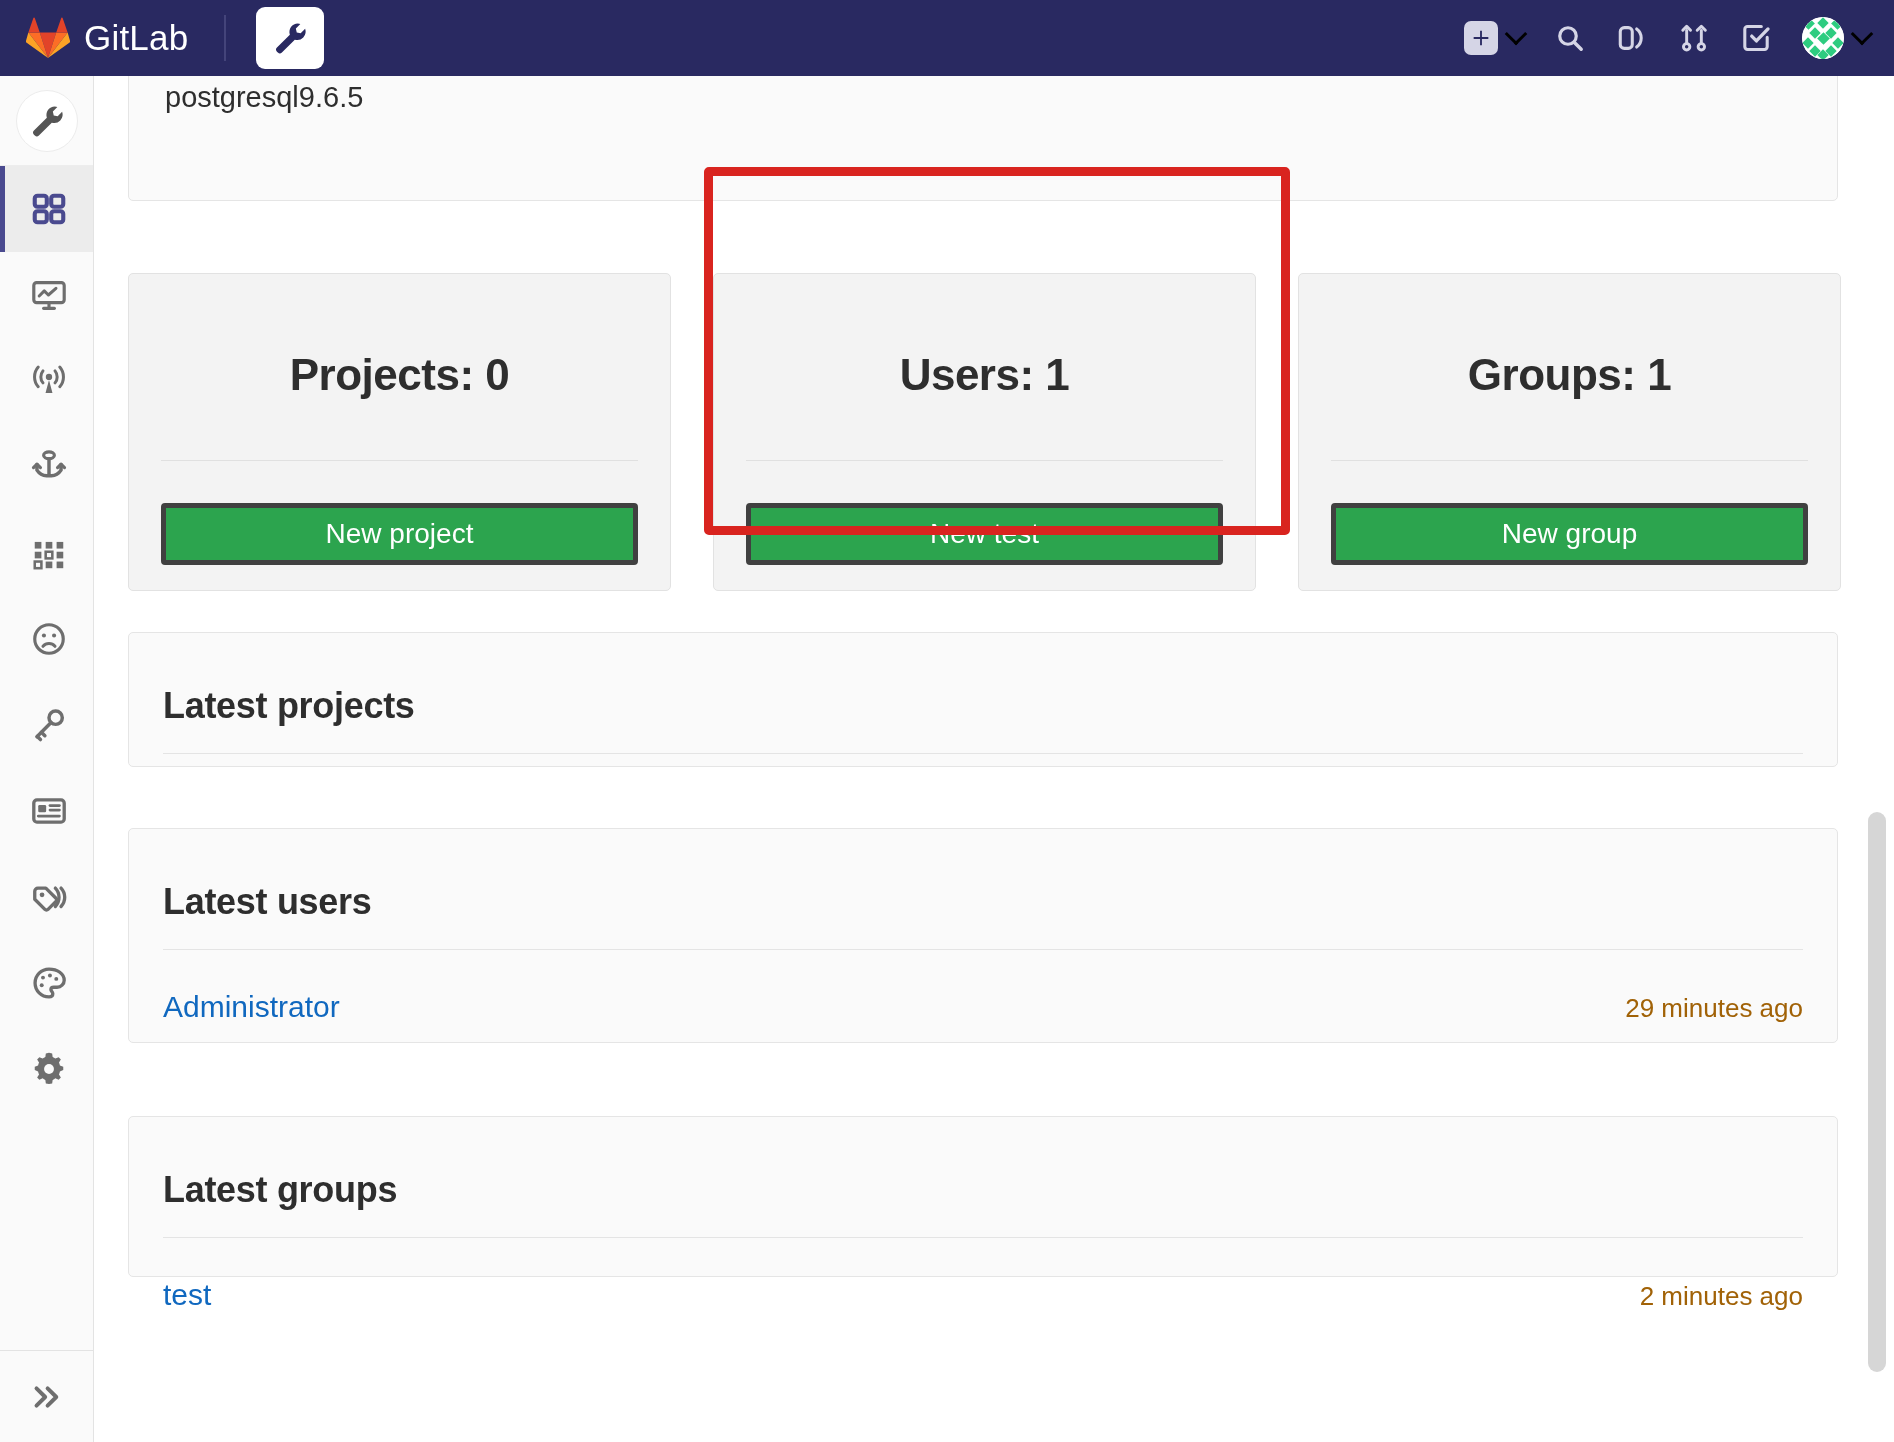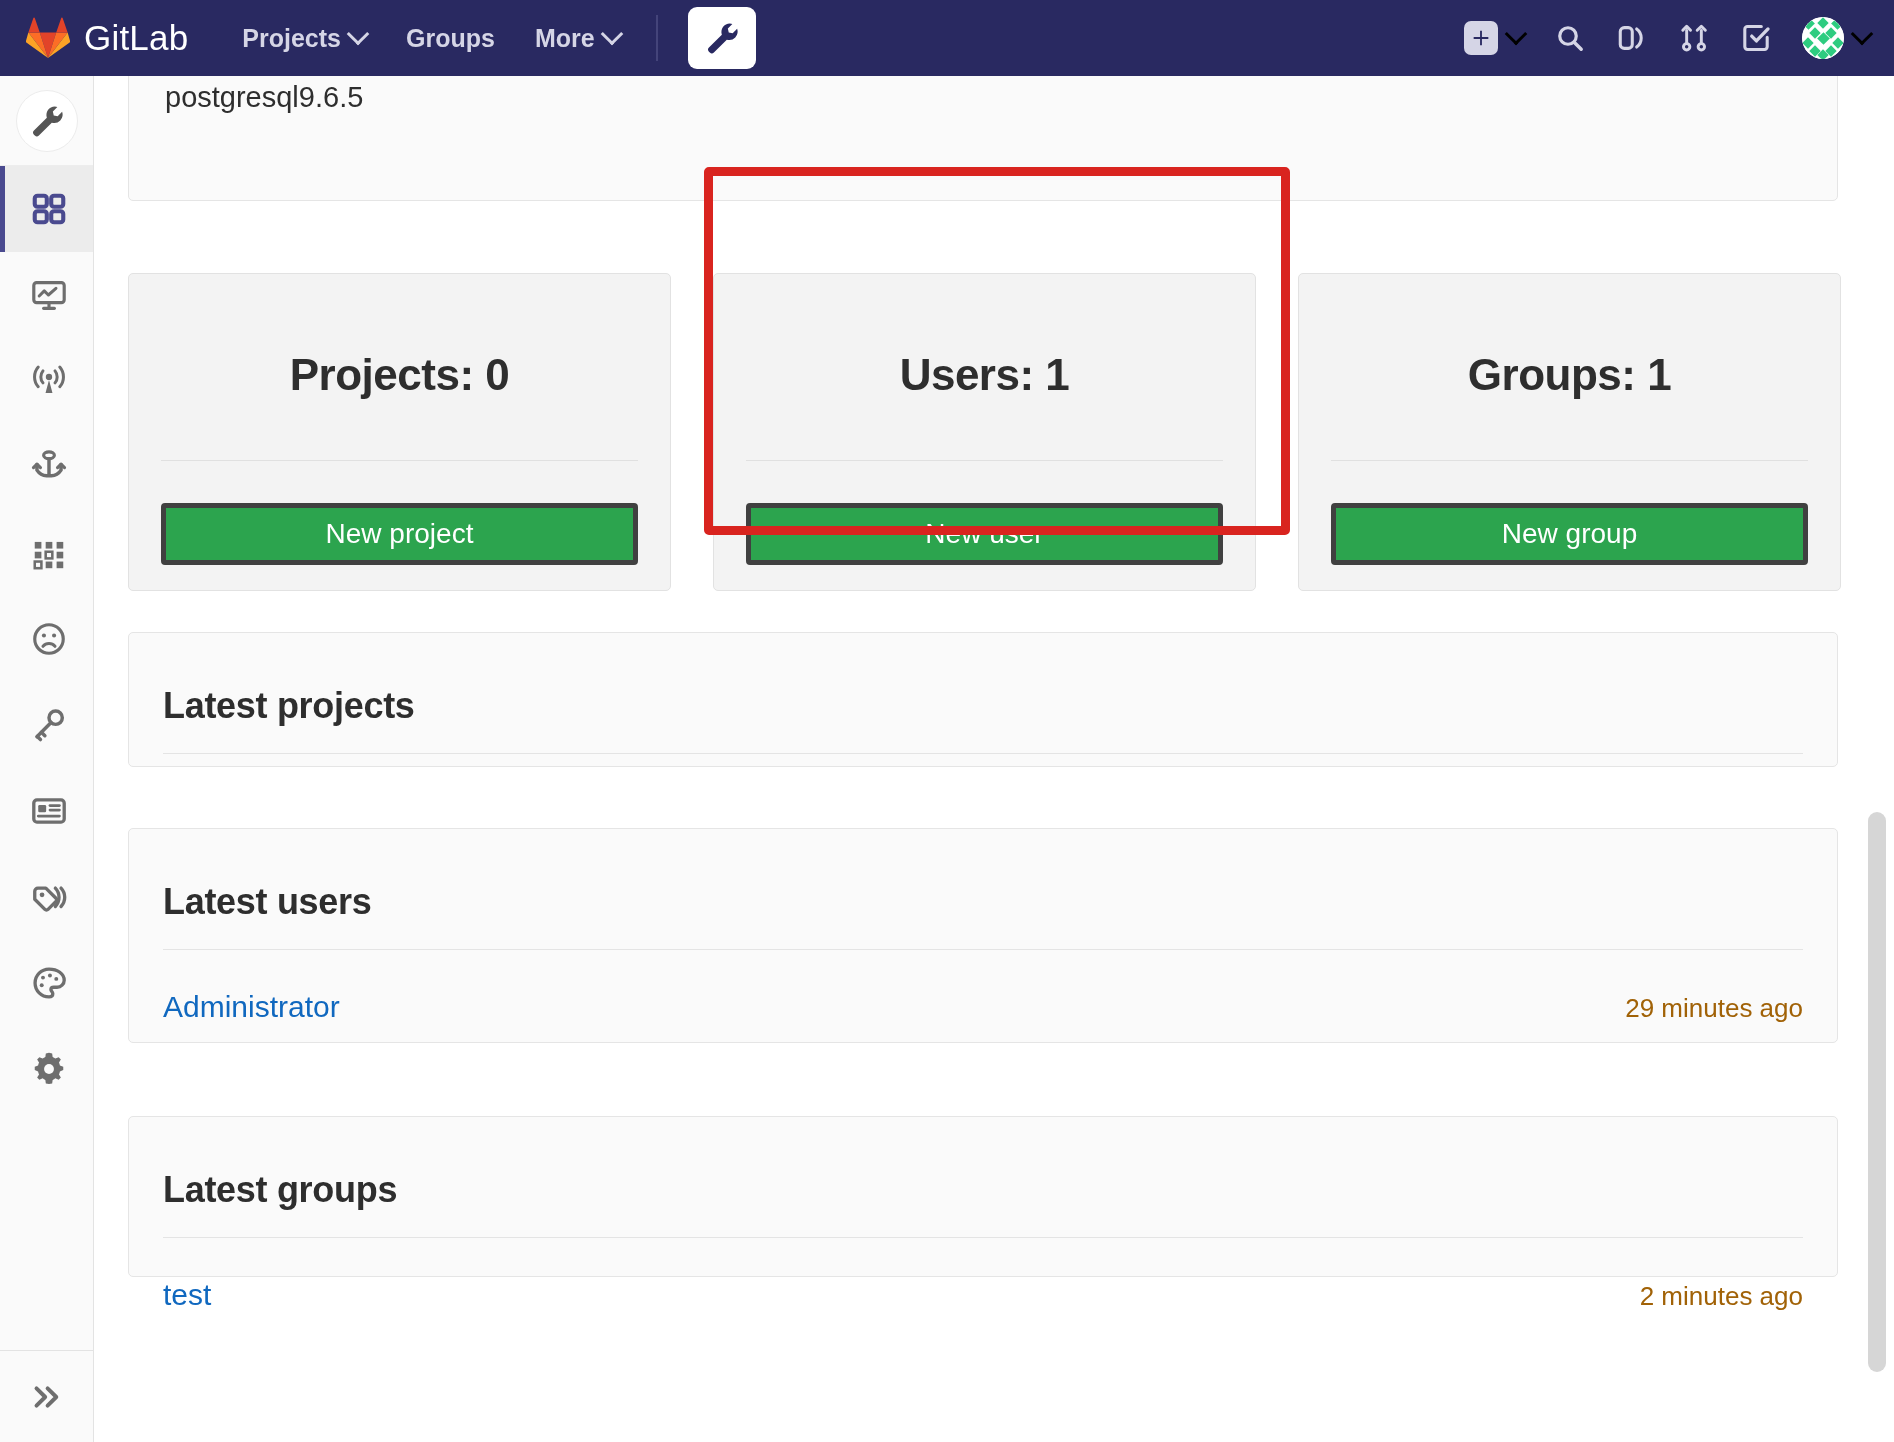--- a/index.html
+++ b/index.html
@@ -331,33 +331,20 @@
         <path d="M2.5 17 L-0.2 26.5 a1.2 1.2 0 0 0 .45 1.35 L24 45 Z" fill="#fca326"></path>
         <path d="M2.5 17 H15 L9.6 1.3 a0.9 0.9 0 0 0-1.72 0 Z" fill="#e24329"></path>
         <path d="M24 45 L33 17 H45.5 Z" fill="#fc6d26"></path>
         <path d="M45.5 17 L48.2 26.5 a1.2 1.2 0 0 1-.45 1.35 L24 45 Z" fill="#fca326"></path>
         <path d="M45.5 17 H33 L38.4 1.3 a0.9 0.9 0 0 1 1.72 0 Z" fill="#e24329"></path>
       </svg>
     </span>
     <span class="brand-name">GitLab</span>
   </div>
 
-  <div class="nav-links">
-    <div class="nav-link">
-      <span>Projects</span>
-      <i class="chev"></i>
-    </div>
-    <div class="nav-link">
-      <span>Groups</span>
-    </div>
-    <div class="nav-link">
-      <span>More</span>
-      <i class="chev"></i>
-    </div>
-  </div>
 
   <div class="nav-divider"></div>
 
   <div class="admin-tab">
     <svg width="36" height="36" viewBox="0 0 24 24">
       <path d="M17.2 2.4a5.6 5.6 0 0 0-5.3 7.4L3.3 18.4a1.9 1.9 0 0 0 0 2.7l.6.6a1.9 1.9 0 0 0 2.7 0l8.6-8.6a5.6 5.6 0 0 0 6.9-7.2l-3 3-2.6-.6-.6-2.6 3-3a5.6 5.6 0 0 0-1.7-.3z" fill="#292961"></path>
     </svg>
   </div>
 
   <div class="nav-right">
@@ -577,21 +564,21 @@
 
     <div class="stat-card">
       <div class="stat-title">Projects: 0</div>
       <div class="stat-hr"></div>
       <div class="btn-green">New project</div>
     </div>
 
     <div class="stat-card">
       <div class="stat-title">Users: 1</div>
       <div class="stat-hr"></div>
-      <div class="btn-green">New user</div>
+      <div class="btn-green">New test</div>
     </div>
 
     <div class="stat-card">
       <div class="stat-title">Groups: 1</div>
       <div class="stat-hr"></div>
       <div class="btn-green">New group</div>
     </div>
 
   </div>
 

